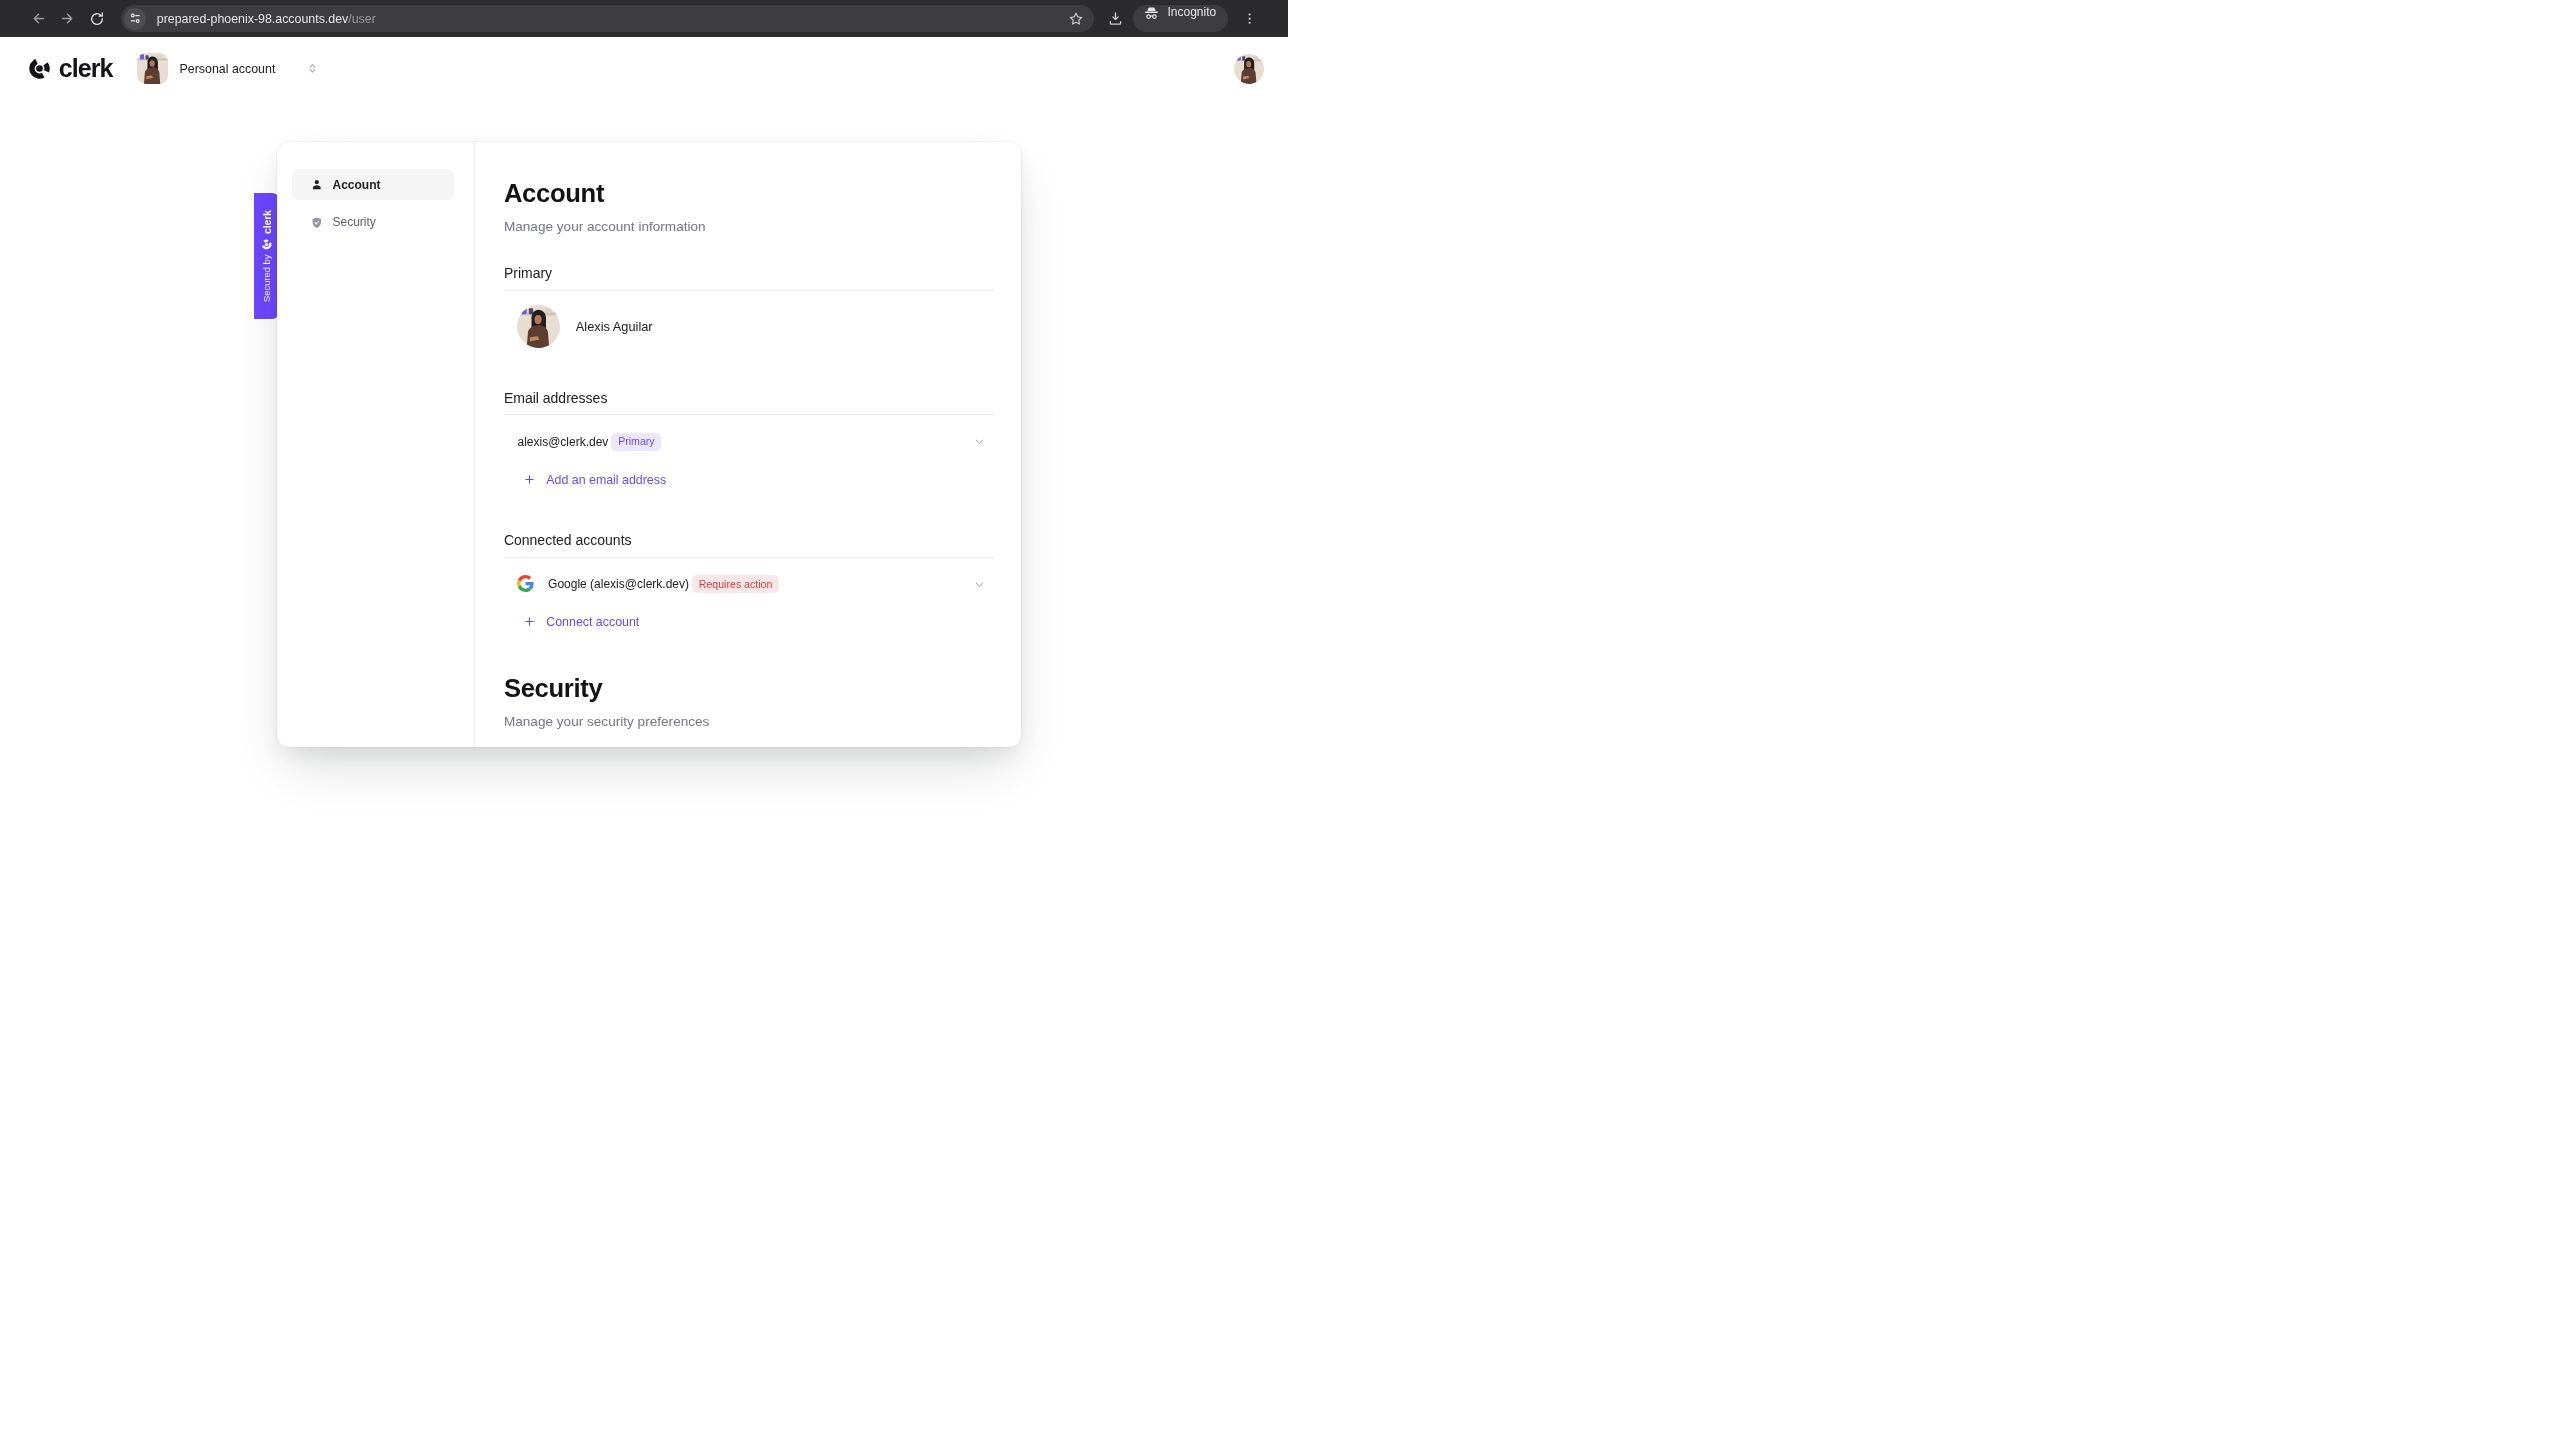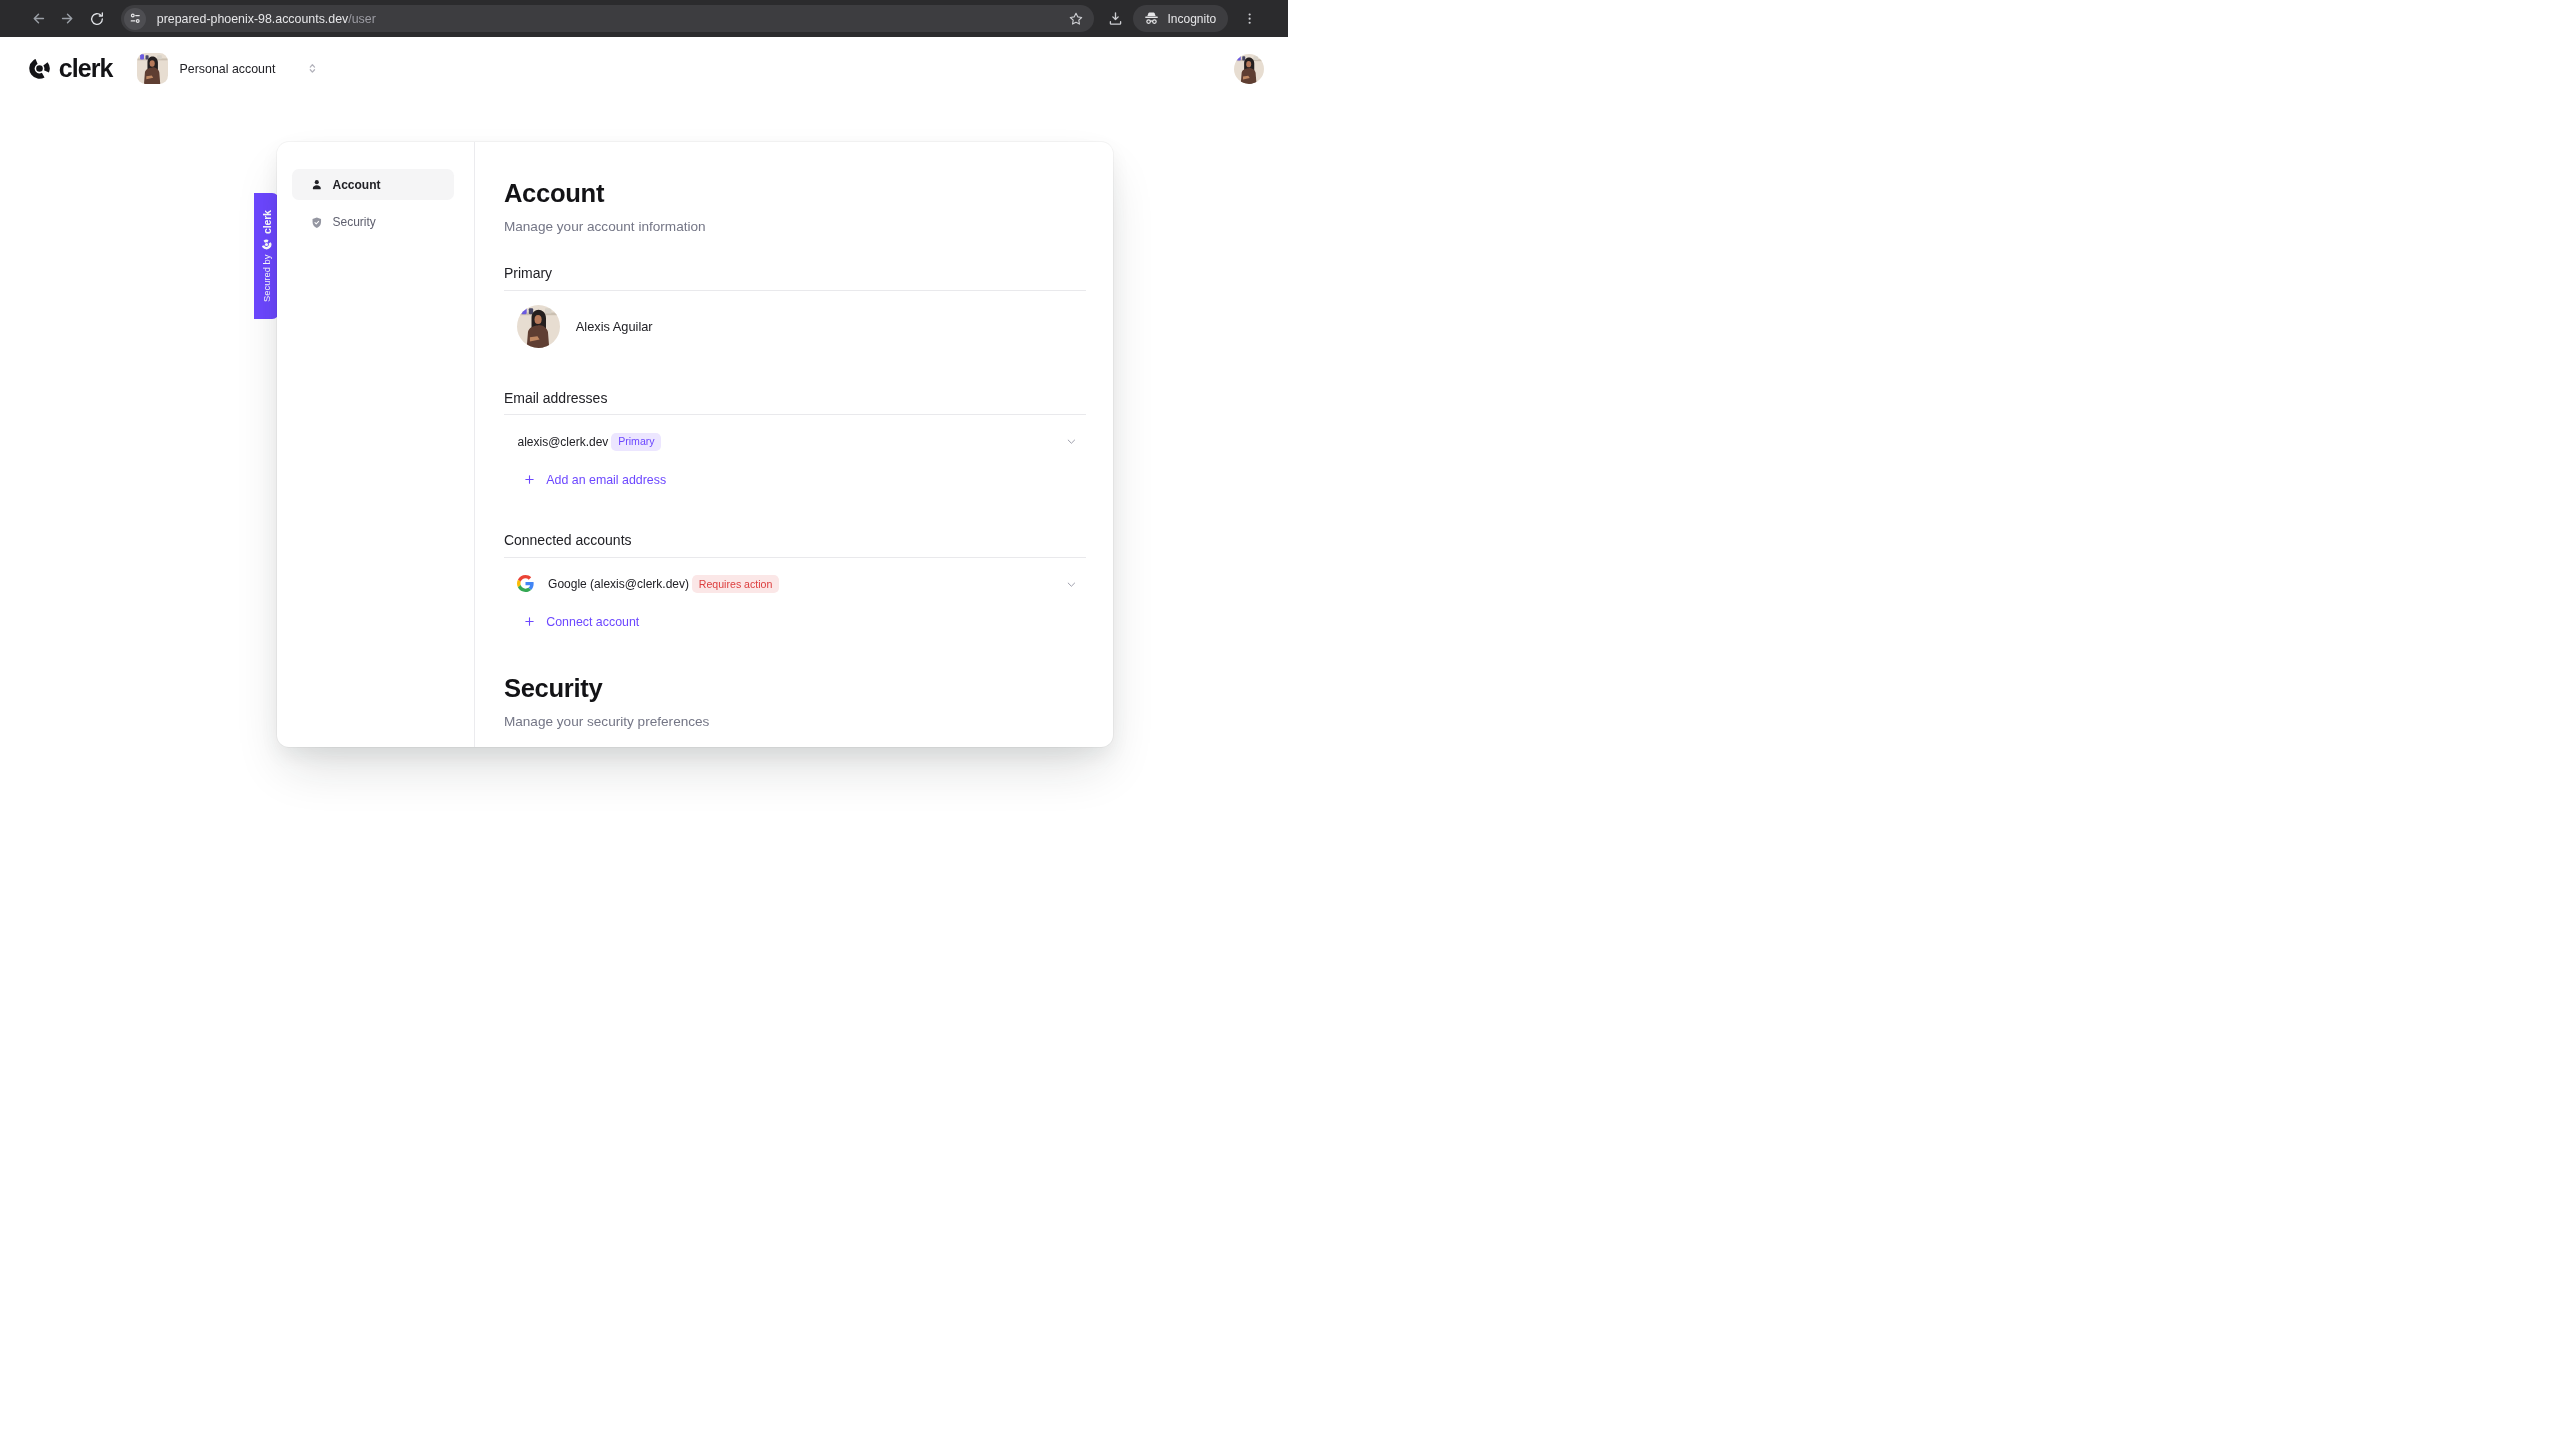--- a/index.html
+++ b/index.html
@@ -8,21 +8,21 @@
 
   
   .toolbar { height:37px; background:#2b2b2d; display:flex; align-items:center; padding:0 24px; }
   .tb-btn { width:29px; height:29px; border-radius:50%; display:flex; align-items:center; justify-content:center; flex:0 0 auto; }
   .url-pill { flex:1; height:27px; margin:0 6.8px 0 10.2px; background:#3d3d40; border-radius:13.6px;
     display:flex; align-items:center; padding:0 10.2px 0 2.6px; min-width:0; }
   .site-chip { width:22px; height:22px; border-radius:50%; background:#4e4e52; display:flex; align-items:center; justify-content:center; flex:0 0 auto; }
   .url-text { margin-left:11px; font-size:12.4px; color:#e6e6e8; white-space:nowrap; overflow:hidden; }
   .url-text .path { color:#9c9ca3; }
   .url-star { margin-left:auto; display:flex; }
-  .incognito-pill { height:27px; background:#3d3d40; border-radius:13.6px; display:flex; align-items:center;
+  .incognito-pill { height:27px; background:#3d3d40; border-radius:13.6px; display:flex; 
     gap:7.7px; padding:0 12px 0 9.4px; margin:0 6.8px 0 3.4px; color:#e6e6e8; font-size:12px; flex:0 0 auto; }
 
   
   .site-header { height:63px; display:flex; align-items:center; padding:0 24px 0 28px; background:#fff; }
   .brand { display:flex; align-items:center; gap:7.7px; }
   .brand-word { font-size:25px; font-weight:700; color:#131316; letter-spacing:-0.9px; }
   .switcher { display:flex; align-items:center; margin-left:24px; cursor:pointer; }
   .avatar-sq { width:31px; height:31px; border-radius:8.5px; overflow:hidden; flex:0 0 auto; }
   .switcher-label { margin-left:12px; font-size:12.4px; font-weight:500; color:#212126; }
   .sorter { margin-left:31px; display:flex; }
@@ -30,21 +30,21 @@
 
   
   .secured-badge { position:absolute; left:254px; top:193px; width:25px; height:126px;
     background:#6C47FF; border-radius:6.8px 0 0 6.8px; display:flex; align-items:center; justify-content:center;
     writing-mode:vertical-rl; transform:rotate(180deg); color:#fff; gap:5.1px; }
   .secured-badge .sb-prefix { font-size:9.4px; }
   .secured-badge .sb-brand { font-size:10.6px; font-weight:700; letter-spacing:-0.2px; }
   .secured-badge svg { transform:rotate(90deg); }
 
   
-  .card { position:absolute; left:277px; top:142px; width:836px; height:605px; background:#fff;
+  .card { position:absolute; left:277px; top:142px; width:744px; height:605px; background:#fff;
     border-radius:12px; display:flex;
     box-shadow:0 0 0 0.9px rgba(25,28,33,0.04), 0 8.5px 19px rgba(25,28,33,0.06), 0 25.6px 51px -10.2px rgba(25,28,33,0.16); }
   .nav-col { width:197px; padding:27px 19.6px 0 14.5px; flex:0 0 auto; }
   .nav-item { height:31px; border-radius:6.8px; display:flex; align-items:center; padding:0 0 0 18px; gap:9.4px;
     margin-bottom:6.8px; cursor:pointer; }
   .nav-item.active { background:#f5f5f6; }
   .nav-item.active .nav-label { color:#212126; font-weight:700; }
   .nav-label { font-size:12px; color:#5e5f6e; font-weight:500; }
   .v-divider { width:0.9px; background:#ebebee; flex:0 0 auto; }
 

